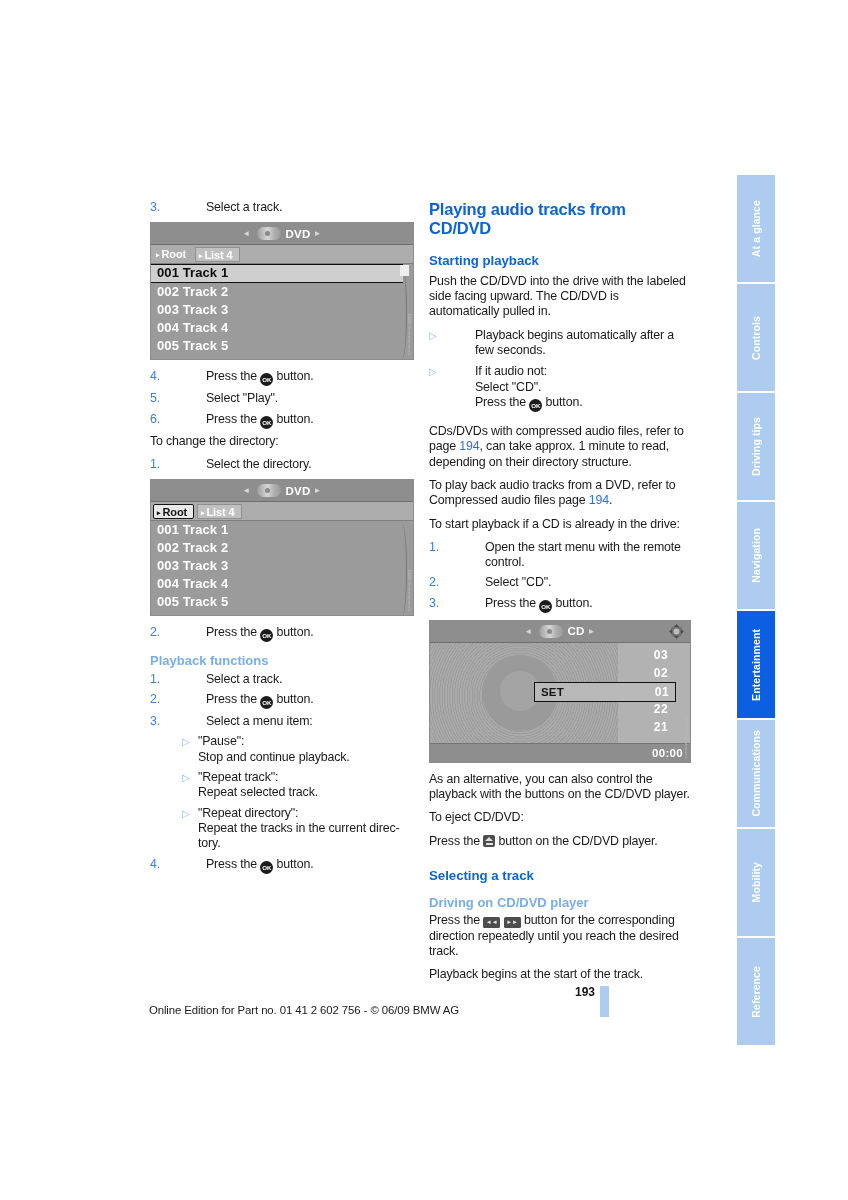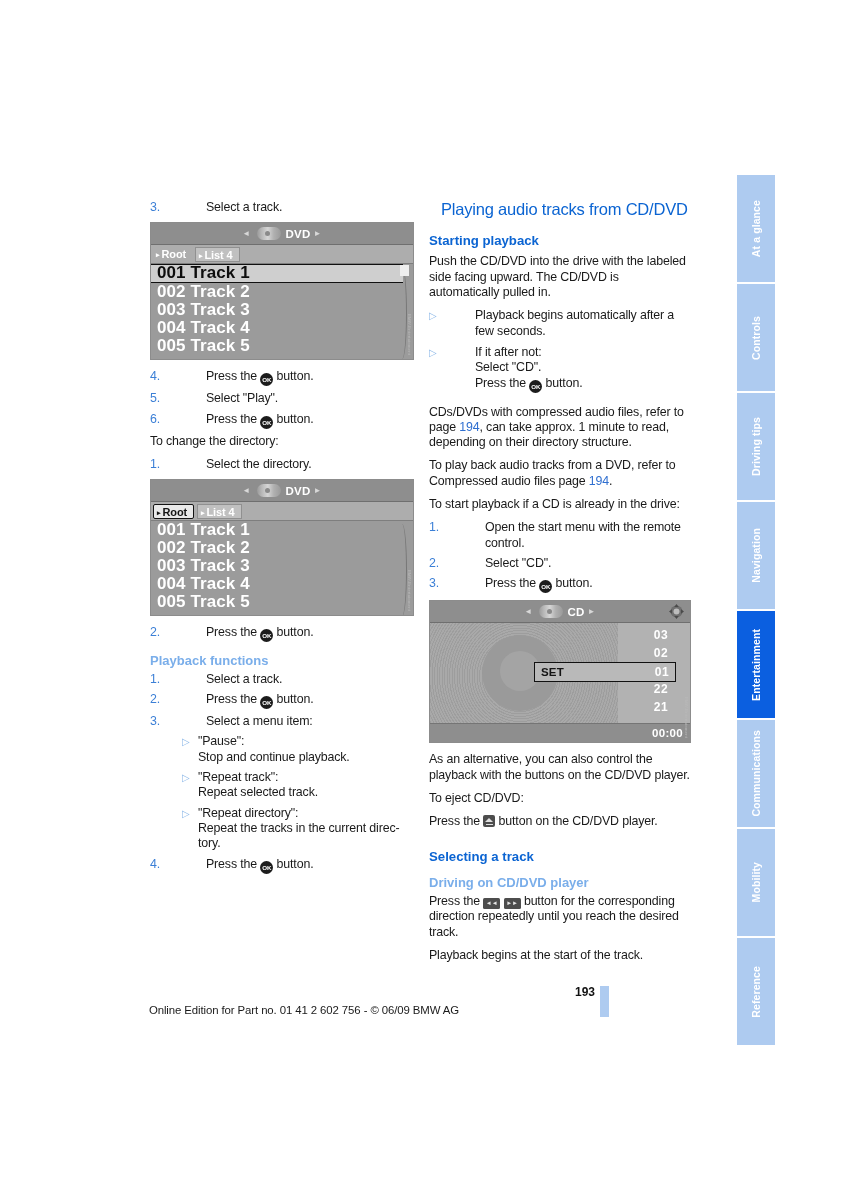--- a/index.html
+++ b/index.html
@@ -25,24 +25,24 @@
   .col-right {
     position: absolute;
     left: 429px; top: 200px;
     width: 262px;
   }
 
   
   .h1 {
     color: #0b64d2;
     font-size: 16.5px;
-    font-weight: normal;
+    font-weight: bold;
     line-height: 1.18;
     letter-spacing: -0.2px;
-    margin: 0 0 14px 12px;
+    margin: 0 0 14px 0;
   }
   .h2 {
     color: #0b64d2;
     font-size: 13.2px;
     font-weight: bold;
     line-height: 1.2;
     margin: 0 0 5px 0;
   }
   .h3 {
     color: #7aaeea;
@@ -252,21 +252,21 @@
     color: #151515;
     border: 1.5px solid #141414;
     border-radius: 2px;
   }
 
   .tracklist { background: #9b9b9b; padding: 0 0 4px 0; }
   .track {
     height: 18px;
     line-height: 18px;
     padding-left: 6px;
-    font-size: 17px;
+    font-size: 13px;
     font-weight: bold;
     color: #ffffff;
     letter-spacing: 0.1px;
   }
   .track.sel {
     background: #cfcfcf;
     color: #0d0d0d;
     border-top: 1.5px solid #101010;
     border-bottom: 1.5px solid #101010;
     height: 19px;
@@ -568,21 +568,21 @@
     <p class="body">Push the CD/DVD into the drive with the labeled side facing upward. The CD/DVD is automatically pulled in.</p>
 
     <div class="arrow">
       <span class="tri">▷</span>
       <span class="txt">Playback begins automatically after a few seconds.</span>
     </div>
 
     <div class="arrow">
       <span class="tri">▷</span>
       <span class="txt">
-        <span>If it after not:</span><br>
+        <span>If it audio not:</span><br>
         <span>Select "CD".</span><br>
         <span>Press the</span> <span class="ok-ico">OK</span> <span>button.</span>
       </span>
     </div>
 
     <div class="gap-sm"></div>
     <p class="body"><span>CDs/DVDs with compressed audio files, refer to page</span> <span class="lnk">194</span><span>, can take approx. 1 minute to read, depending on their directory structure.</span></p>
 
     <p class="body"><span>To play back audio tracks from a DVD, refer to Compressed audio files page</span> <span class="lnk">194</span><span>.</span></p>
 

